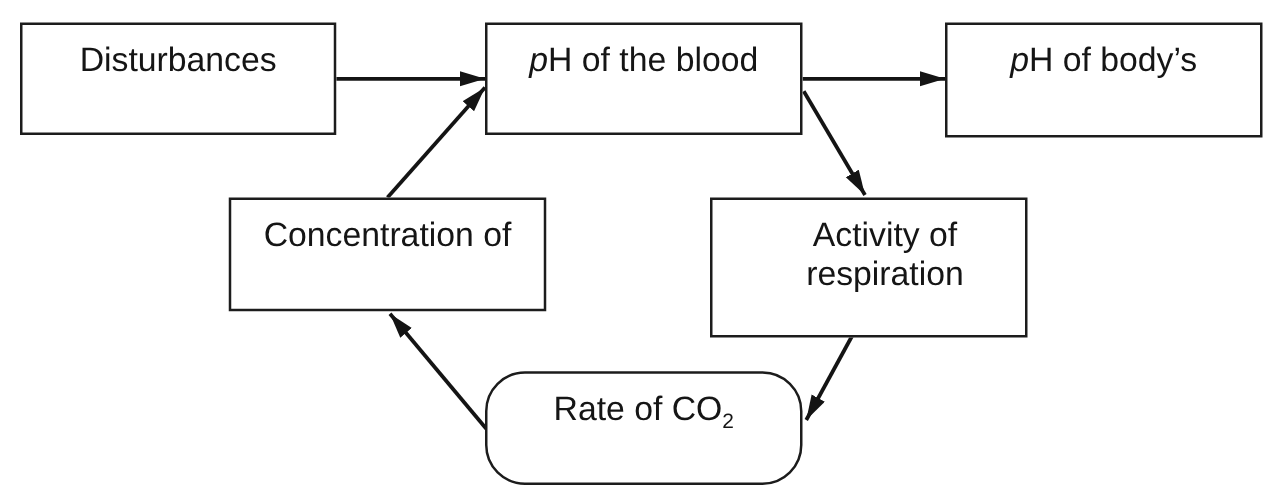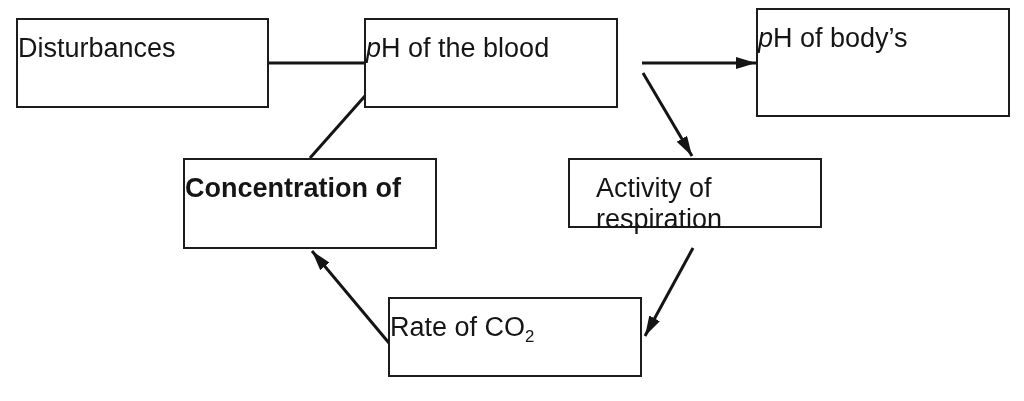--- a/index.html
+++ b/index.html
@@ -15,30 +15,31 @@
     background:#ffffff;
     font-family:"Liberation Sans","DejaVu Sans",sans-serif;
     color:var(--text-color);
     overflow:hidden;
   }
   .node{
     position:absolute;
     background:var(--box-fill);
     border:2px solid var(--border-color);
     box-sizing:border-box;
+    text-align:center;
     font-size:27px;
     line-height:31px;
     padding-top:13px;
   }
   .n-disturbances{left:16px;top:18px;width:253px;height:90px;}
-  .n-ph-blood{left:364px;top:18px;width:254px;height:90px;}
-  .n-ph-tissues{left:756px;top:8px;width:254px;height:109px;}
-  .n-co2-blood{left:183px;top:158px;width:254px;height:91px;font-weight:bold;}
-  .n-respiration{left:568px;top:158px;width:254px;height:70px;padding-left:26px;}
-  .n-co2-excretion{left:388px;top:297px;width:254px;height:80px;}
+  .n-ph-blood{left:388px;top:18px;width:254px;height:90px;}
+  .n-ph-tissues{left:756px;top:18px;width:254px;height:92px;}
+  .n-co2-blood{left:183px;top:158px;width:254px;height:91px;}
+  .n-respiration{left:568px;top:158px;width:254px;height:112px;padding-left:26px;}
+  .n-co2-excretion{left:388px;top:297px;width:254px;height:91px;border-radius:32px;}
   .node i{font-style:italic;}
   .node sub{font-size:0.62em;line-height:0;}
   svg.arrows{
     position:absolute;left:0;top:0;width:1024px;height:401px;
     pointer-events:none;
   }
   svg.arrows line{stroke:var(--line-color);stroke-width:3;}
 </style>
 </head>
 <body>

